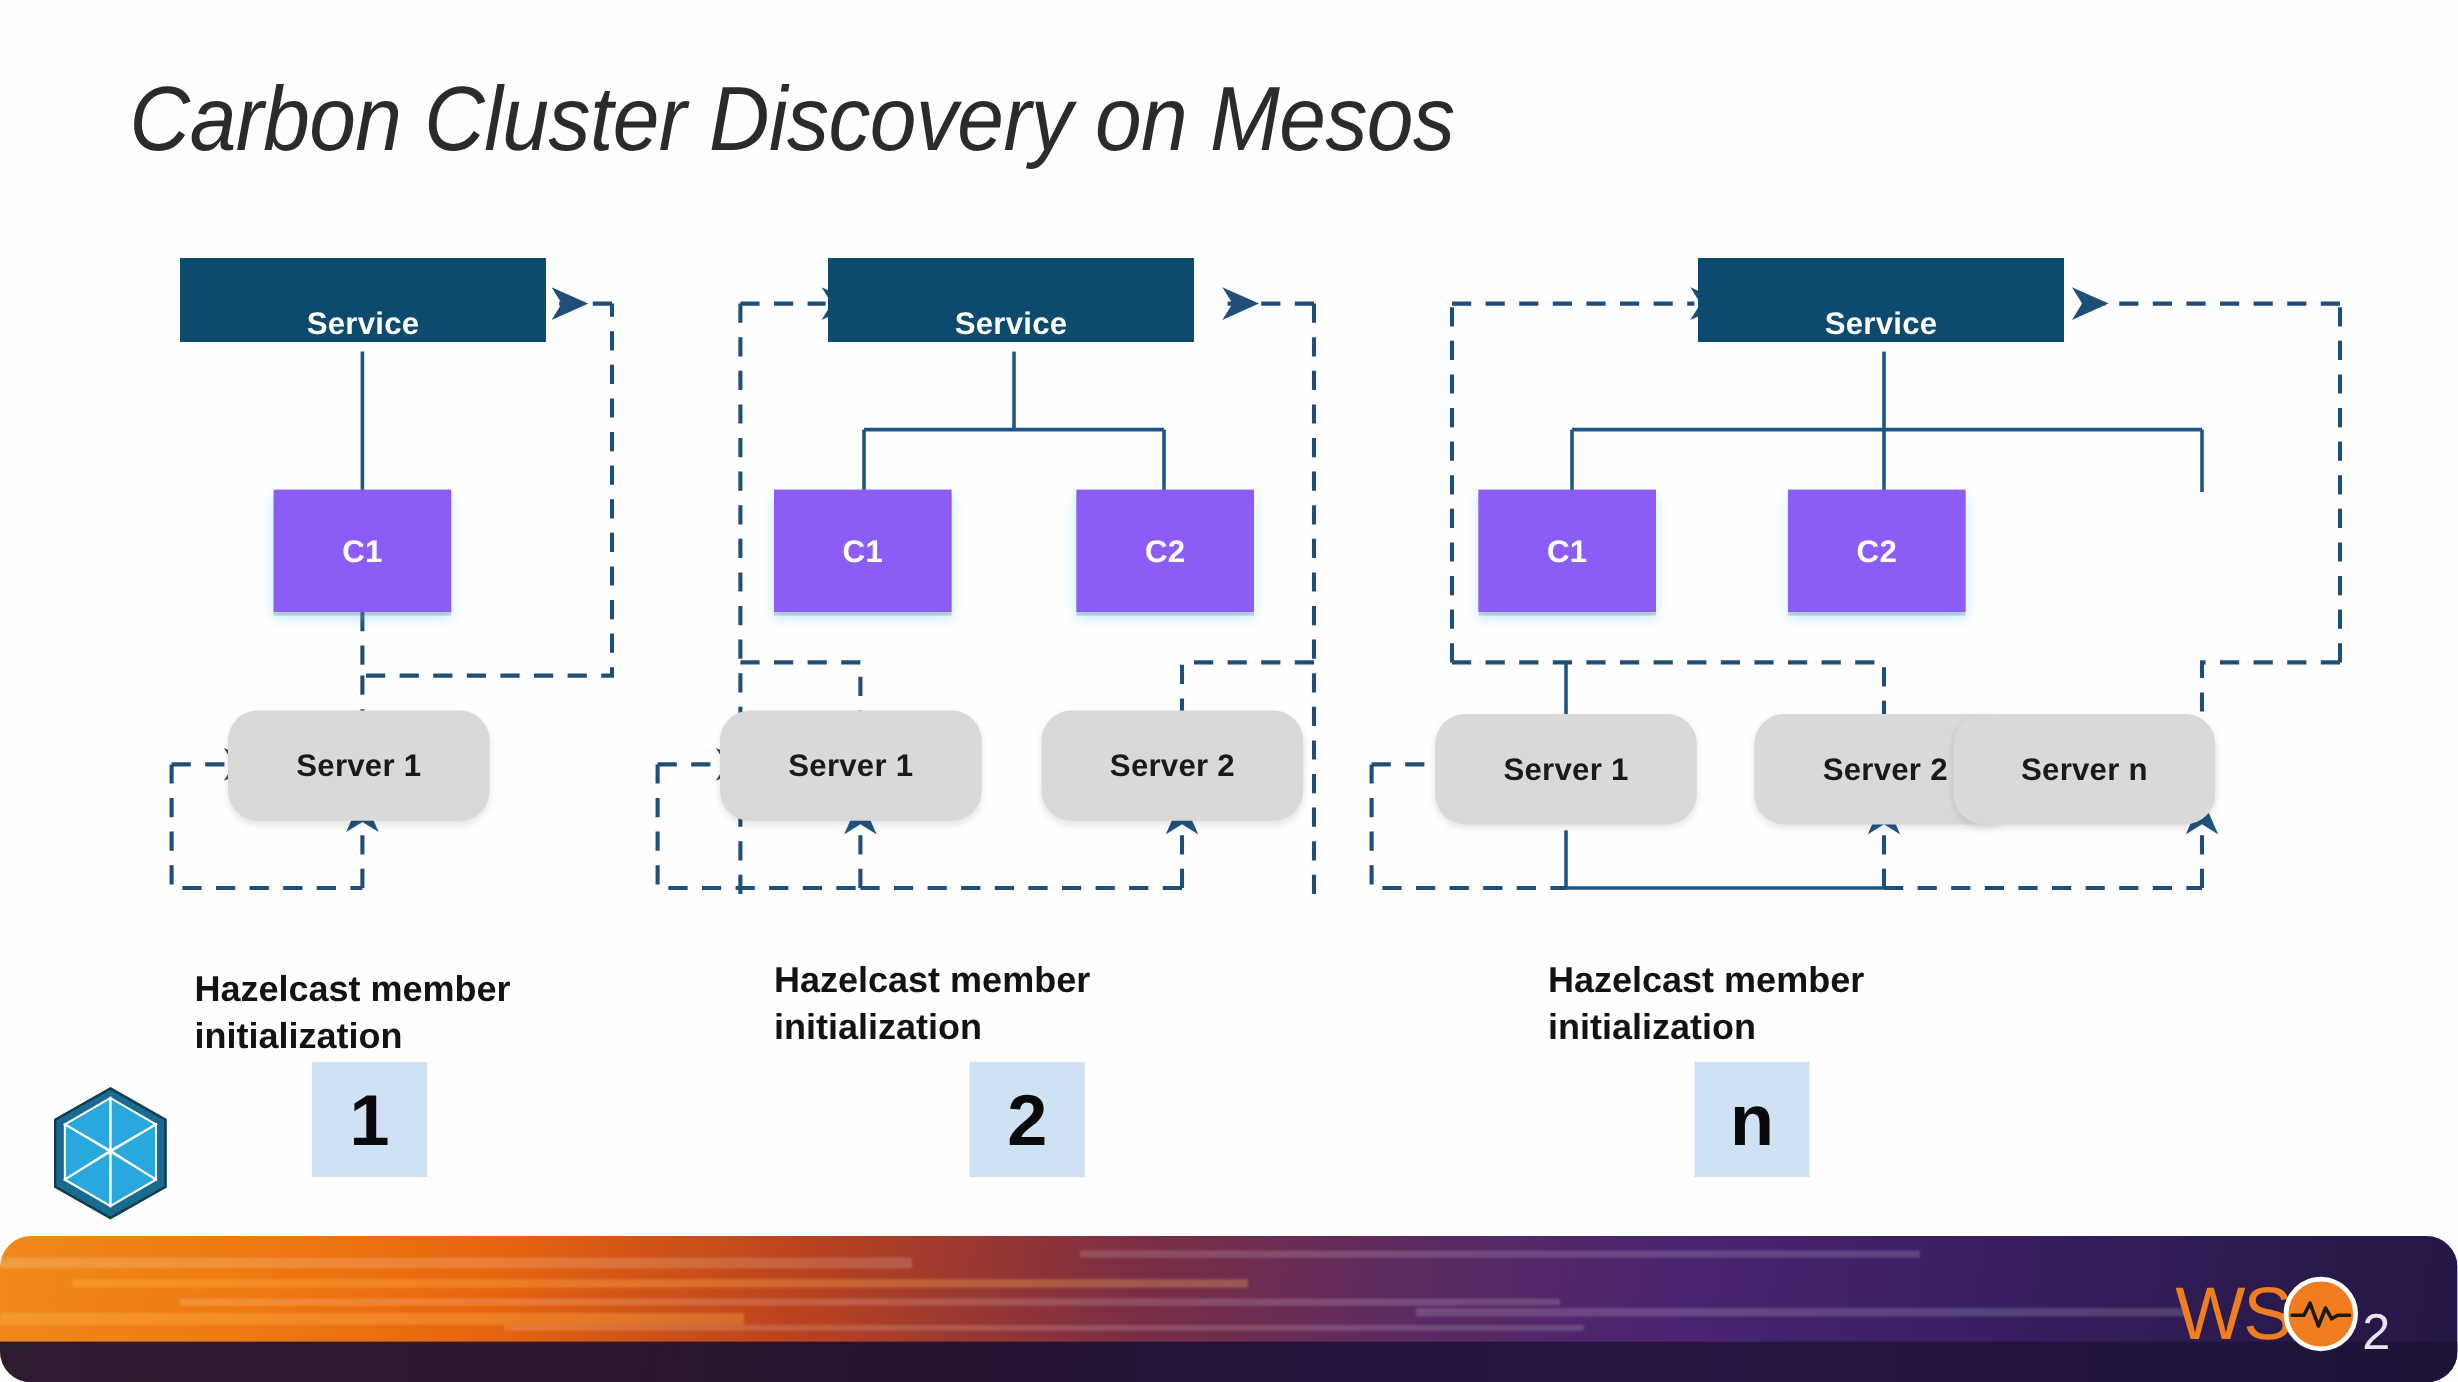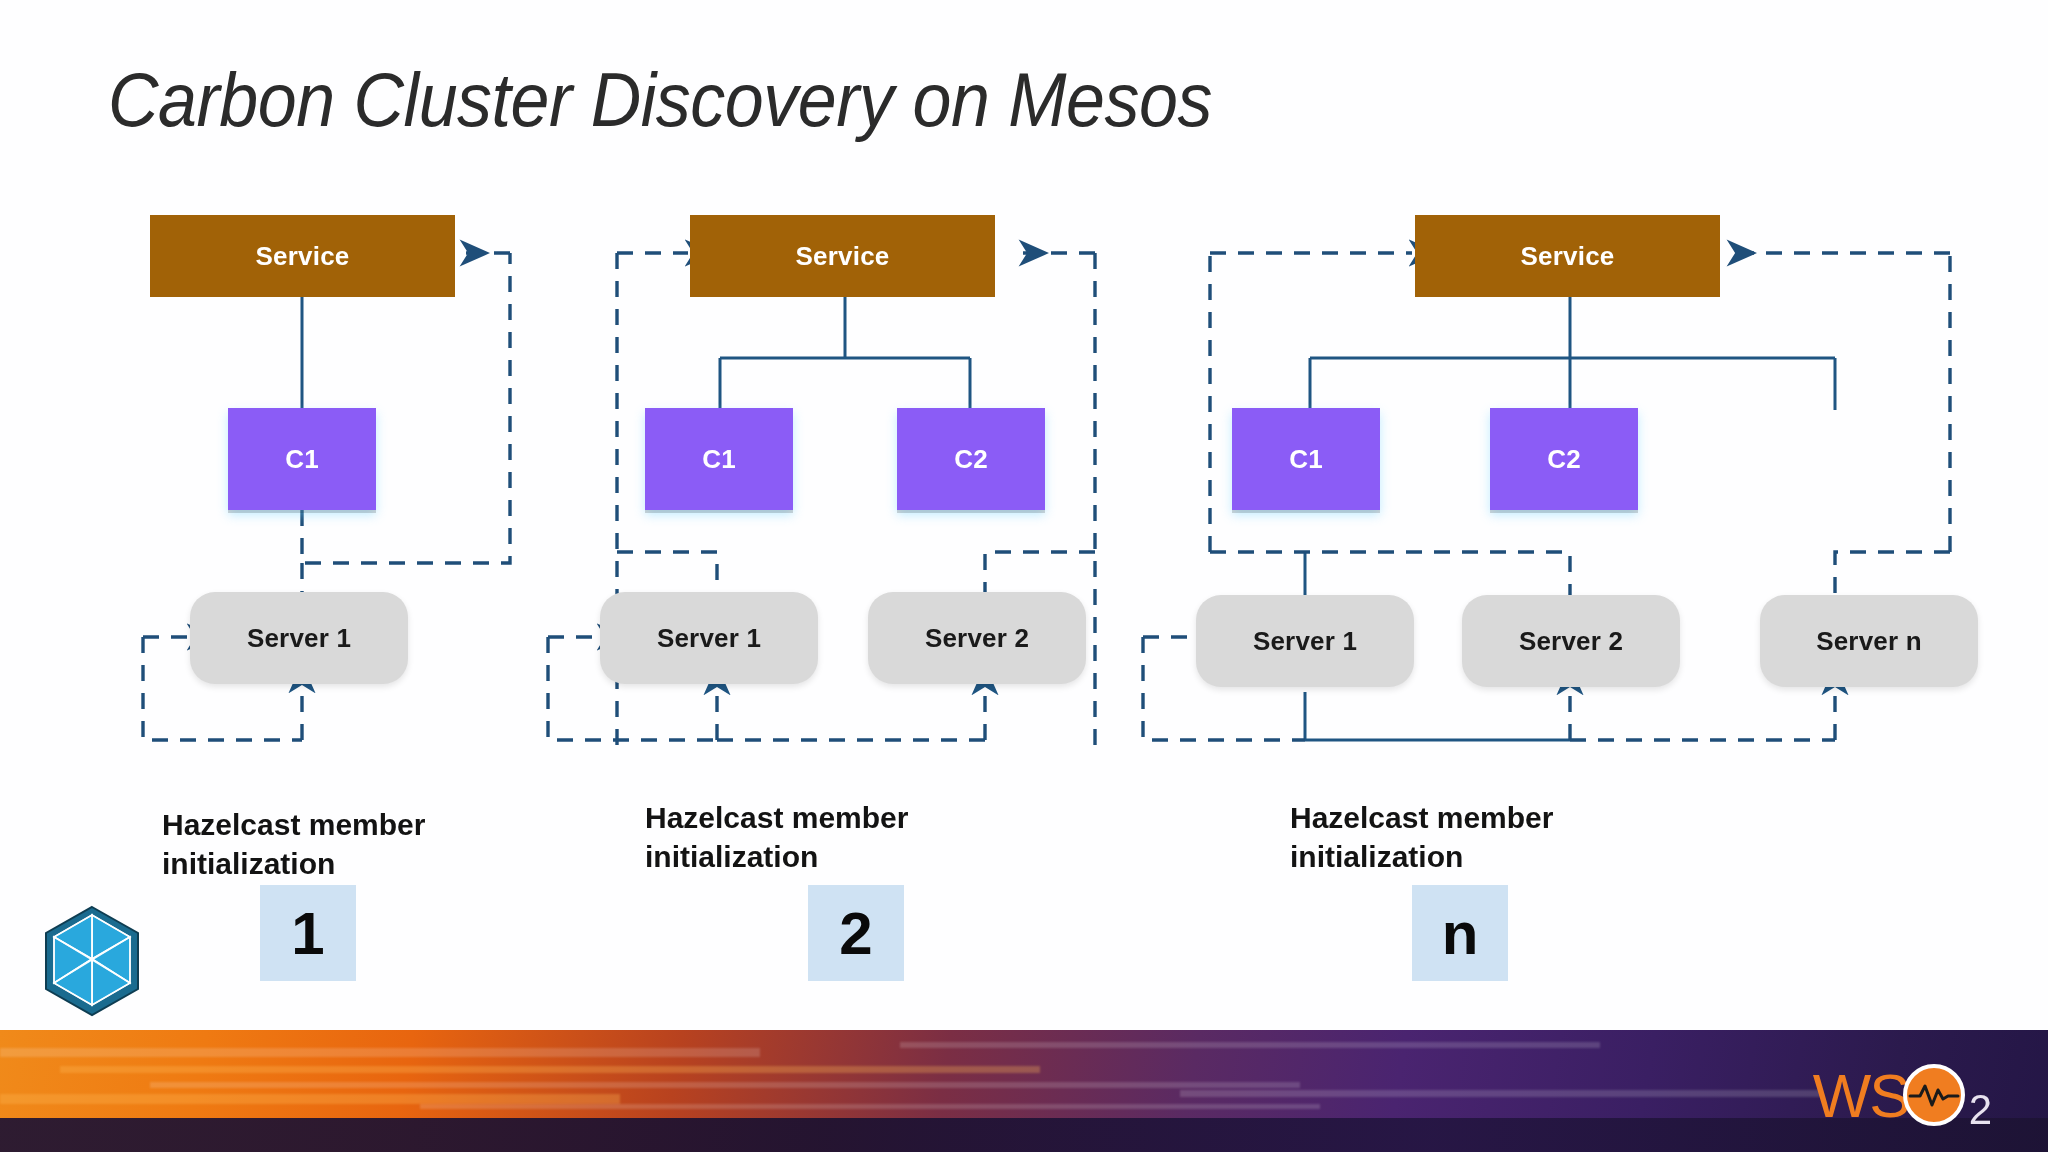--- a/index.html
+++ b/index.html
@@ -47,22 +47,23 @@
     position: absolute;
     display: flex;
     align-items: center;
     justify-content: center;
     color: #ffffff;
     font-size: 26px;
     font-weight: 600;
     letter-spacing: 0.2px;
   }
   .node.service {
-    background: #a16207;
-    height: 82px;
+    background: #0c4a6e;
+    height: 70px;
+    align-items: flex-end;
   }
   .node.container {
     background: #8b5cf6;
     box-shadow: 0 3px 0 0 rgba(0,0,0,0.16), 0 5px 10px rgba(120,215,255,0.45);
   }
   .node.server {
     background: #d9d9d9;
     color: #1a1a1a;
     font-size: 26px;
     font-weight: 700;
@@ -97,20 +98,21 @@
   
   .footer {
     position: absolute;
     left: 0; bottom: 0;
     width: 2048px; height: 122px;
     overflow: hidden;
     background: linear-gradient(100deg,
       #f08a1a 0%, #ef7a12 10%, #e8650f 20%,
       #b8421f 33%, #7b2e44 46%, #5a2a63 58%,
       #4a2470 68%, #3a1f63 80%, #2b1a4d 92%, #241646 100%);
+    border-radius: 26px;
   }
   .footer .streak {
     position: absolute;
     background: rgba(255,255,255,0.16);
     filter: blur(1px);
   }
   .footer .streak2 { background: rgba(255,190,90,0.30); }
   .footer .dark {
     position: absolute; left: 0; bottom: 0;
     width: 2048px; height: 34px;
@@ -293,21 +295,21 @@
     <div class="node container" style="left:1490px; top:408px; width:148px; height:102px;">
       <span>C2</span>
     </div>
 
     <div class="node server" style="left:1196px; top:595px; width:218px; height:92px;">
       <span>Server 1</span>
     </div>
     <div class="node server" style="left:1462px; top:595px; width:218px; height:92px;">
       <span>Server 2</span>
     </div>
-    <div class="node server" style="left:1760px; top:595px; width:218px; height:92px;">
+    <div class="node server" style="left:1628px; top:595px; width:218px; height:92px;">
       <span>Server n</span>
     </div>
 
     <div class="caption" style="left:1290px; top:798px;">Hazelcast member initialization</div>
 
     <div class="numbox" style="left:1412px; top:885px;">
       <span>n</span>
     </div>
 
     <svg class="hz-logo" viewBox="0 0 100 112" xmlns="http://www.w3.org/2000/svg">

